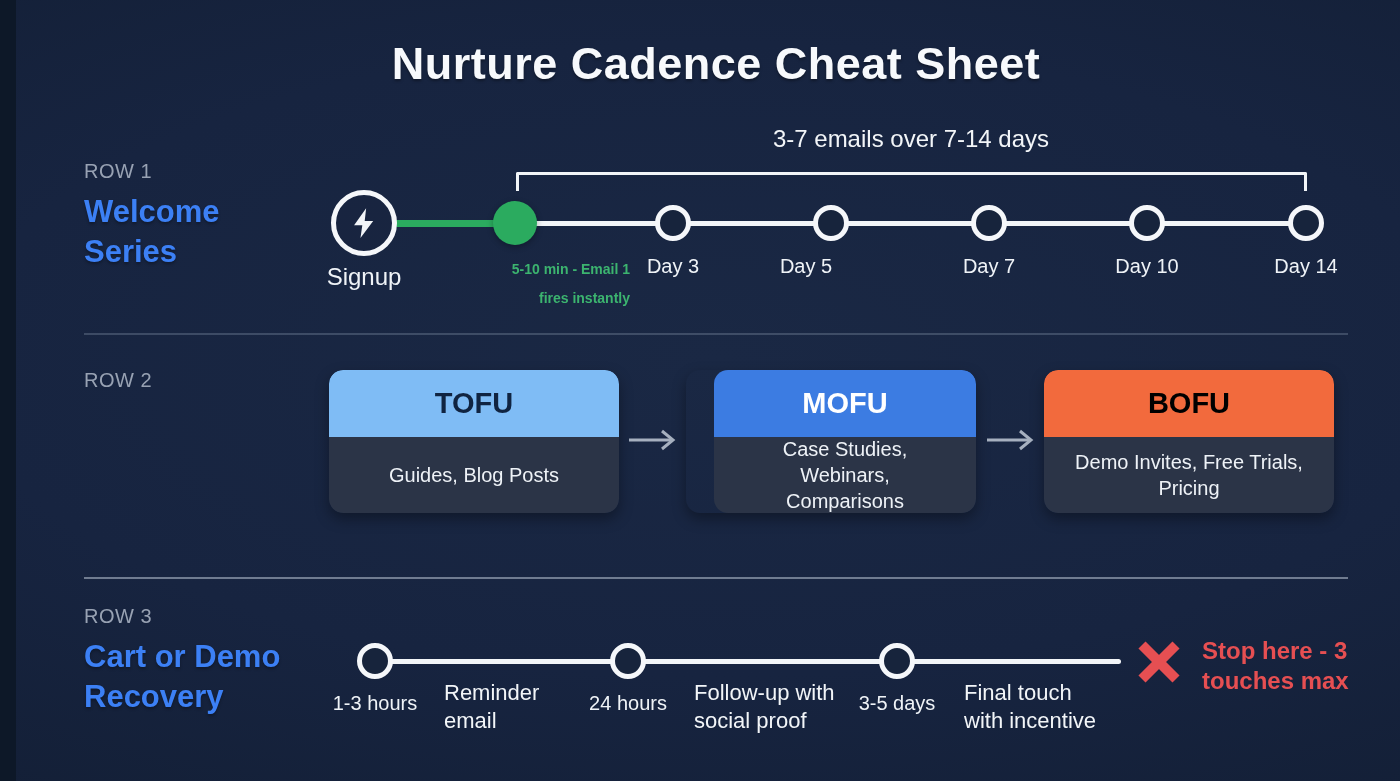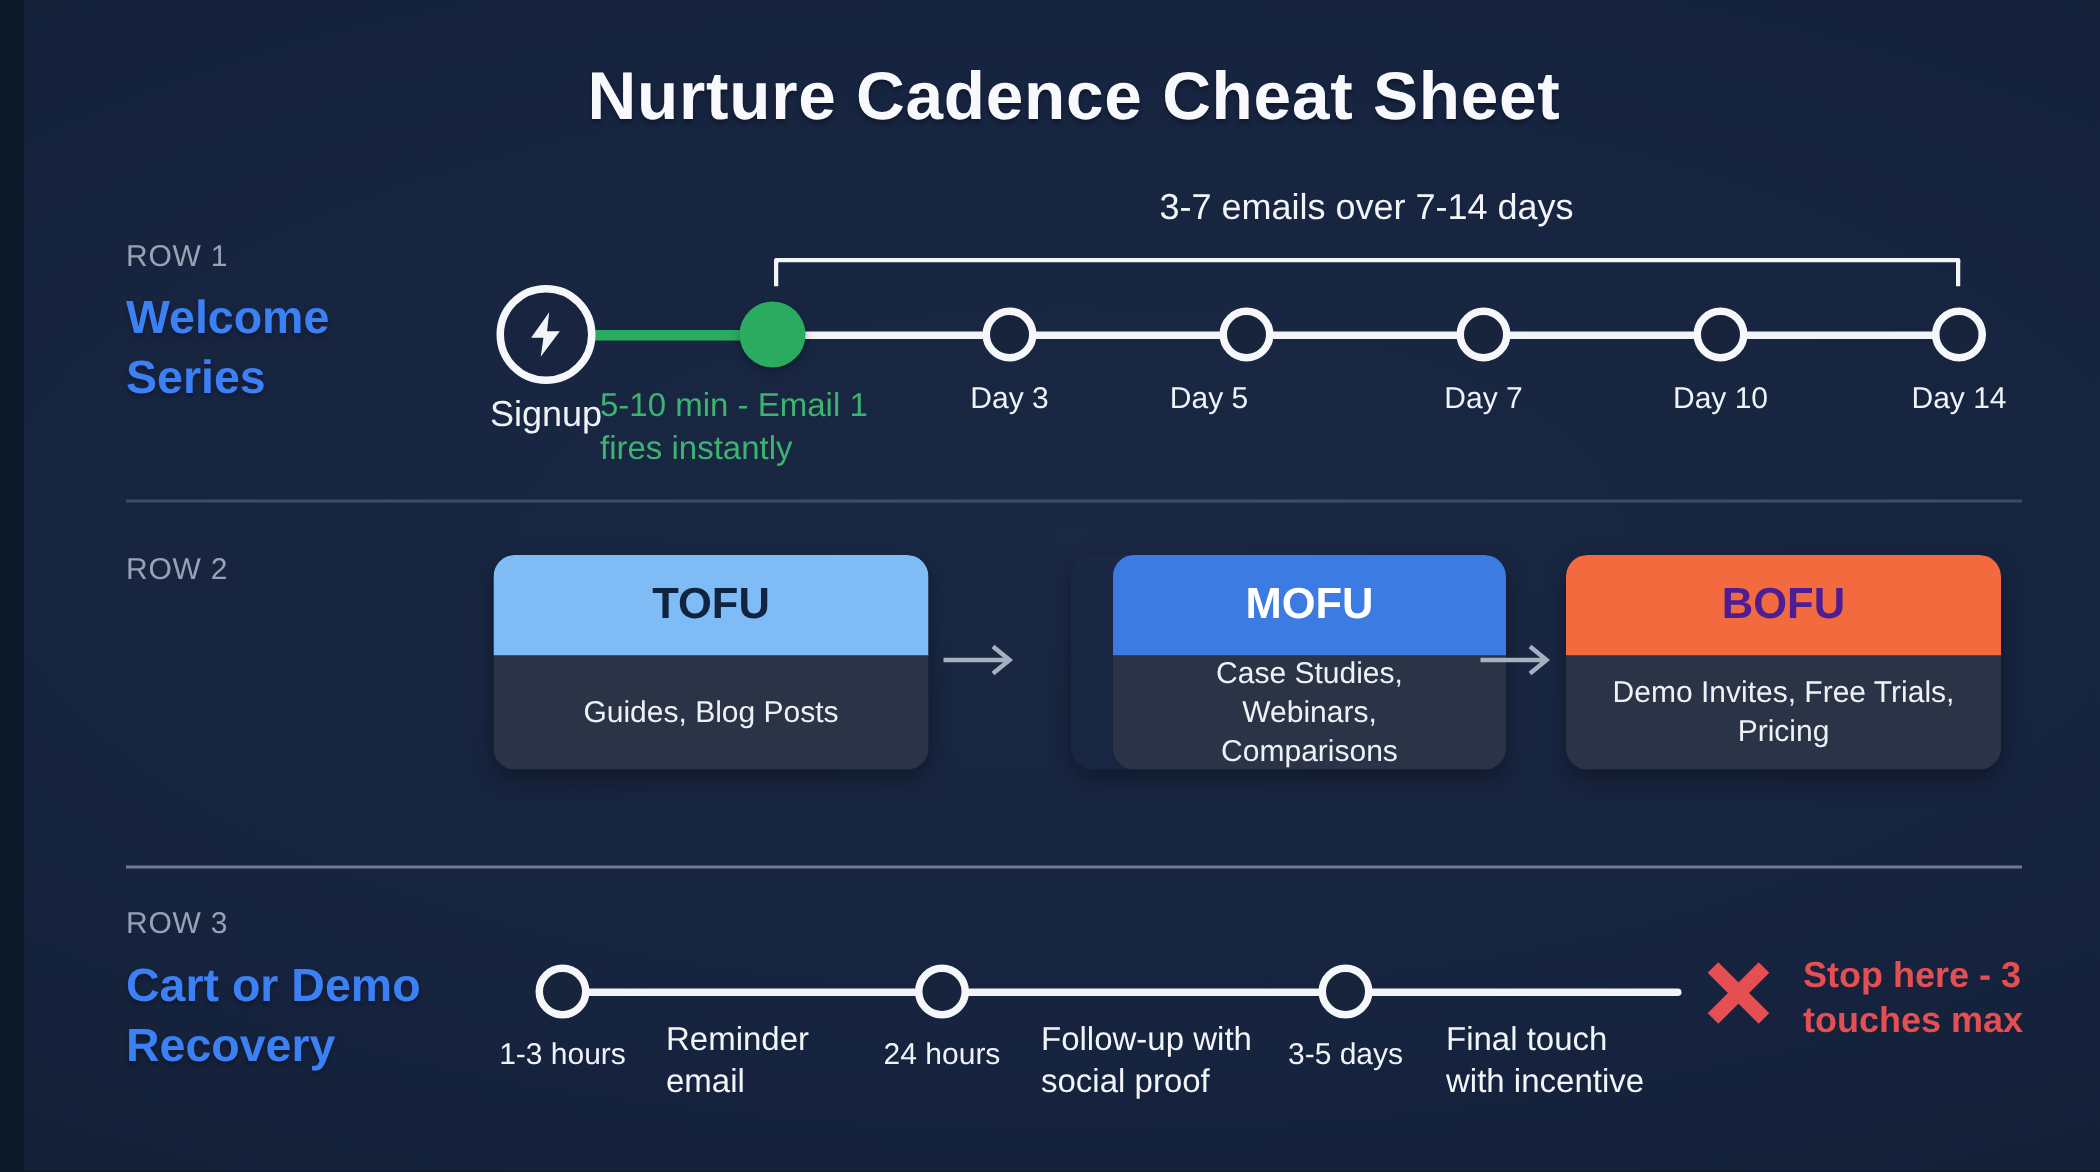--- a/index.html
+++ b/index.html
@@ -31,21 +31,21 @@
     background:rgba(23,36,60,0.2);
   }
   .line { height:5px; background:#f2f5f8; border-radius:3px; z-index:2; }
   .green-line { left:378px; top:220px; width:104px; height:7px; border-radius:4px; z-index:1; }
   .green-dot { left:477px; top:201px; width:44px; height:44px; border-radius:50%; z-index:3; box-shadow:0 2px 6px rgba(0,0,0,0.3); }
   .node {
     width:36px; height:36px; border-radius:50%; border:5px solid #f5f7fa;
     background:#17243c; z-index:3;
   }
   .tick-label { width:120px; text-align:center; font-size:20px; color:#eff3f7; }
-  .instant-note { left:384px; top:255px; width:230px; text-align:left; font-size:22px; line-height:29px; font-weight:400; }
+  .instant-note { left:384px; top:255px; width:230px; text-align:right; font-size:14px; line-height:29px; font-weight:700; }
 
   .divider { left:68px; width:1264px; height:2px; }
 
   
   .stage-box { top:370px; width:290px; border-radius:14px; box-shadow:0 6px 14px rgba(0,0,0,0.35); overflow:hidden; }
   .stage-head { height:67px; line-height:67px; text-align:center; font-size:29px; font-weight:bold; border-radius:14px 14px 0 0; }
   .stage-body {
     height:76px; background:#2b3447; display:flex; align-items:center; justify-content:center;
     text-align:center; font-size:20px; line-height:26px; color:#eef2f7; padding:0 28px;
     border-radius:0 0 14px 14px;
@@ -108,34 +108,34 @@
     <div class="stage-body">Guides, Blog Posts</div>
   </div>
 
   <span class="abs" style="left: 611px; top: 428px; color: rgb(166, 176, 191);">
     <svg width="52" height="24" viewBox="0 0 52 24">
         <line x1="2" y1="12" x2="44" y2="12" stroke="currentColor" stroke-width="3"></line>
         <polyline points="35,3 46,12 35,21" fill="none" stroke="currentColor" stroke-width="3"></polyline>
       </svg>
   </span>
 
-  <div class="abs stage-box" style="left:698px;padding-left:28px;">
+  <div class="abs stage-box" style="left:670px;padding-left:28px;">
     <div class="stage-head" style="background: rgb(60, 124, 226); color: rgb(255, 255, 255);">MOFU</div>
     <div class="stage-body">Case Studies, Webinars, Comparisons</div>
   </div>
 
   <span class="abs" style="left: 969px; top: 428px; color: rgb(166, 176, 191);">
     <svg width="52" height="24" viewBox="0 0 52 24">
         <line x1="2" y1="12" x2="44" y2="12" stroke="currentColor" stroke-width="3"></line>
         <polyline points="35,3 46,12 35,21" fill="none" stroke="currentColor" stroke-width="3"></polyline>
       </svg>
   </span>
 
   <div class="abs stage-box" style="left:1028px;">
-    <div class="stage-head" style="background: rgb(242, 106, 61); color: #4c1d95;">BOFU</div>
+    <div class="stage-head" style="background: rgb(242, 106, 61); color: #000000;">BOFU</div>
     <div class="stage-body">Demo Invites, Free Trials, Pricing</div>
   </div>
 
 
   <div class="abs divider" style="top: 577px; background: rgba(185, 196, 212, 0.55);"></div>
 
   <div class="abs row-tag" style="left:68px; top:605px;">ROW 3</div>
   <div class="abs row-title" style="left: 68px; top: 637px; width: 240px; color: rgb(60, 128, 245);">Cart or Demo Recovery</div>
 
   <div class="abs line" style="left:359px; top:659px; width:746px;"></div>

